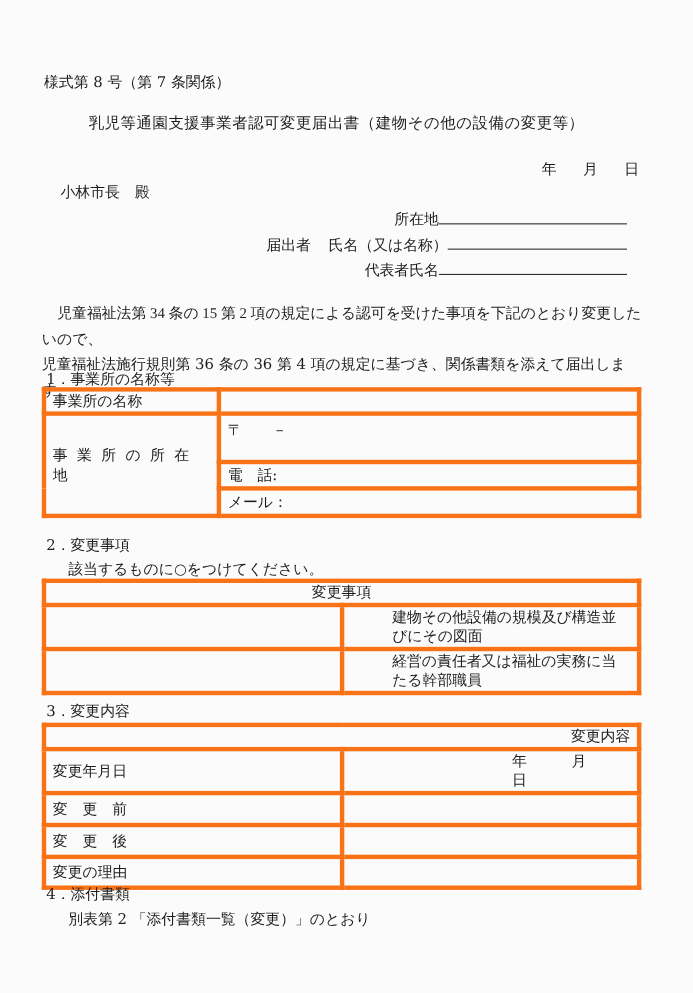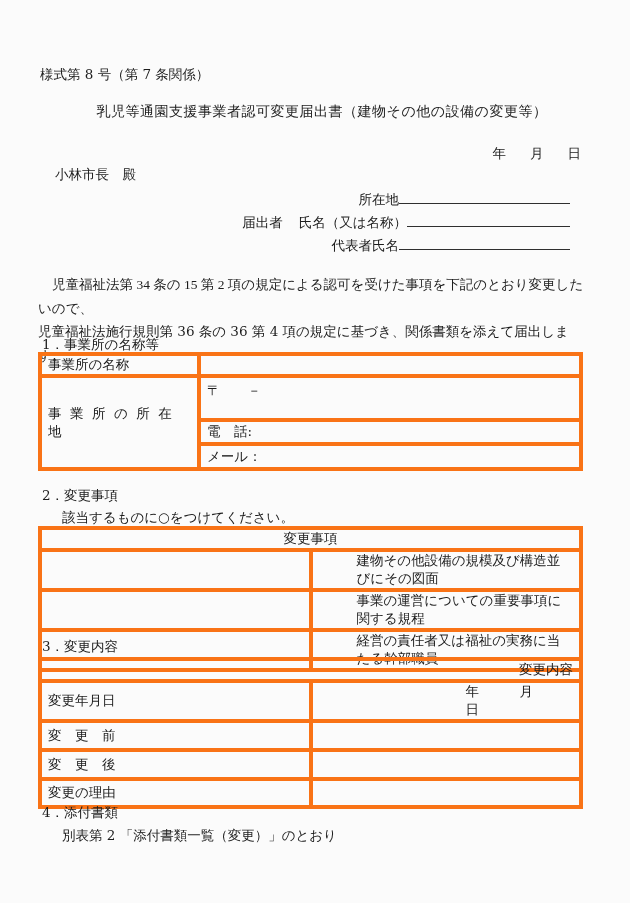--- a/index.html
+++ b/index.html
@@ -8,21 +8,21 @@
     position:relative;
     background:#fbfbfb;
     color:#1c1c1c;
     font-family:"DejaVu Serif","Liberation Serif",serif;
     font-size:13.5px;
     overflow:hidden;
   }
   .abs { position:absolute; }
 
   .form-number { left:40px; top:66px; }
-  .doc-title { left:0; top:103px; width:612px; text-align:center; font-size:14px; letter-spacing:0.5px;margin-left:16px; }
+  .doc-title { left:0; top:103px; width:612px; text-align:center; font-size:14px; letter-spacing:0.5px; }
 
   .date-line { top:145px; right:49px; display:flex; gap:24px; }
 
   .addressee { left:55px; top:166px; }
 
   .submitter { top:188px; right:60px; width:380px; }
   .submitter .row { display:flex; justify-content:flex-end; align-items:baseline; height:23px; }
   .submitter .role { margin-right:16px;text-align:right; }
   .submitter .uline { display:inline-block; border-bottom:1px solid #2f2f2f; height:16px; }
   .u171 { width:171px; } .u163 { width:163px; }
@@ -123,24 +123,20 @@
   <tbody>
       <tr>
     <td class="hdr" colspan="2">変更事項</td>
   </tr>
   <tr class="row">
     <td class="c1"></td>
     <td>建物その他設備の規模及び構造並びにその図面</td>
   </tr>
   <tr class="row">
     <td class="c1"></td>
-    <td>事業の運営についての重要事項に関する規程</td>
-  </tr>
-  <tr class="row">
-    <td class="c1"></td>
     <td>経営の責任者又は福祉の実務に当たる幹部職員</td>
   </tr>
 </tbody>
   </table>
 
 <div class="abs sec-heading h3">3．変更内容</div>
 
 <table class="t3">
   <tbody>
       <tr>

